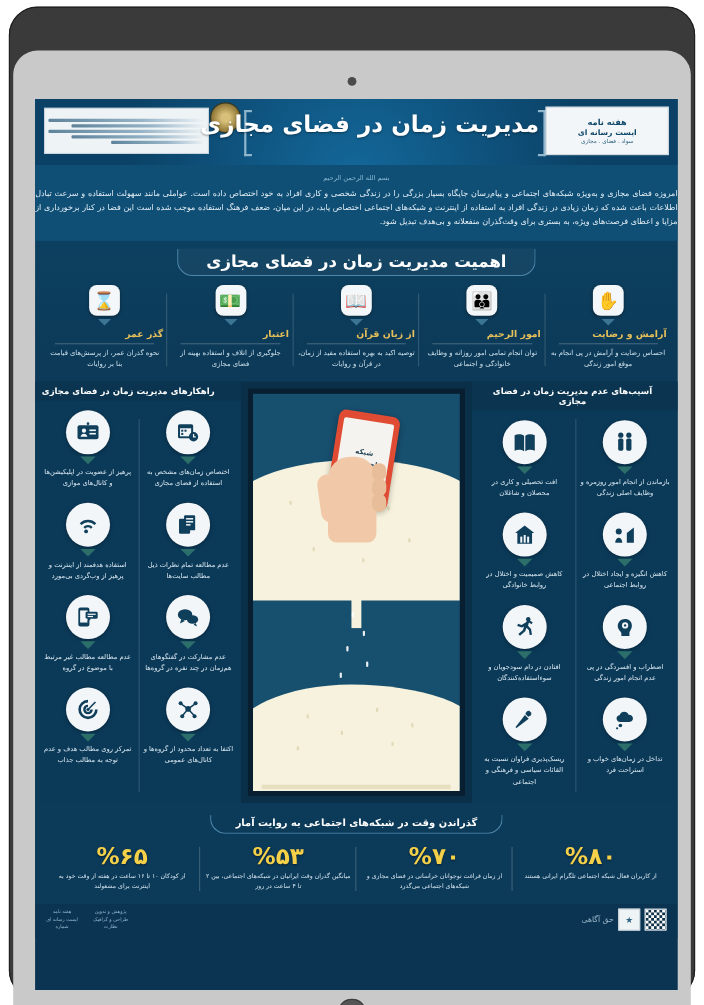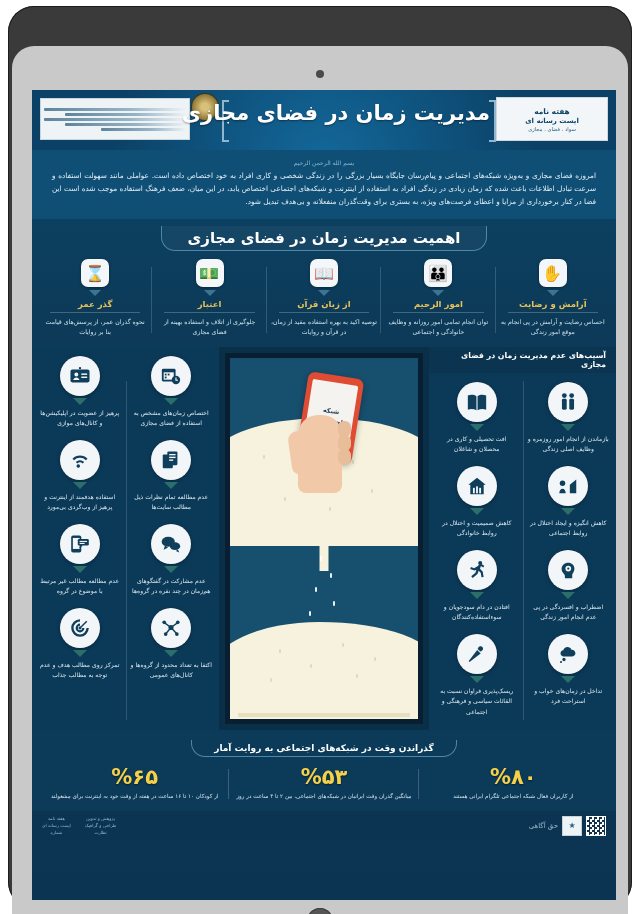--- a/index.html
+++ b/index.html
@@ -44,50 +44,50 @@
        background:radial-gradient(circle,#d8c07a 20%,#8d7433 70%,#5d4c20 100%);
        box-shadow:0 0 0 1px #3f3413;}
   .hdr-logo{position:absolute;left:8px;top:8px;width:150px;height:42px;background:#eef3f6;
        border:1px solid #c9d4dc;padding:3px;box-sizing:border-box;
        display:flex;flex-direction:column;justify-content:center;gap:2px;}
   .logo-line{height:3px;background:linear-gradient(90deg,#2d5e7d,#7ba0b8 60%,transparent);
        border-radius:1px;opacity:.75;}
   .logo-line.s{width:60%}.logo-line.m{width:85%}.logo-line.f{width:100%}
 
   
-  .intro{background:#0f4f76;padding:9px 20px 11px;position:relative;}
+  .intro{background:#0f4f76;padding:9px 0 11px;position:relative;}
   .intro-bism{font-size:6px;color:#9ec8de;text-align:center;margin-bottom:4px;opacity:.85;}
   .intro p{margin:0;font-size:7.3px;line-height:1.75;color:#e3eef5;text-align:justify;}
 
   
   .banner{position:relative;text-align:center;padding:7px 0 4px;}
   .banner .cap{display:inline-block;font-size:15px;font-weight:bold;color:#ffffff;
        padding:3px 26px;border:1px solid #4d87ab;border-radius:0 0 14px 14px;
        border-top:none;background:rgba(255,255,255,.04);}
 
   
   .imp{display:flex;padding:4px 6px 10px;}
   .imp-col{flex:1;text-align:center;position:relative;padding:0 4px;}
   .imp-col + .imp-col::after{content:"";position:absolute;right:0;top:8px;bottom:4px;
        width:1px;background:rgba(255,255,255,.16);}
   .imp-ico{width:28px;height:28px;margin:0 auto 3px;border-radius:7px;background:#f4f7f9;
        display:flex;align-items:center;justify-content:center;font-size:16px;color:#e8b73a;
        box-shadow:0 1px 3px rgba(0,0,0,.35);}
   .arrow-d{width:0;height:0;margin:0 auto 3px;border-left:6px solid transparent;
        border-right:6px solid transparent;border-top:6px solid #3c7594;}
-  .imp-t{font-size:8.5px;font-weight:bold;color:#e8c05a;margin-bottom:3px;}
+  .imp-t{font-size:8.5px;font-weight:bold;color:#e8c05a;margin-bottom:3px;text-align:right;}
   .imp-sep{height:1px;background:rgba(255,255,255,.22);margin:0 8px 4px;}
   .imp-d{font-size:6.2px;line-height:1.6;color:#cfe2ee;}
 
   
   .bands{display:flex;position:relative;}
   .band{width:187px;position:relative;background:#0b3a59;}
   .band-hd{text-align:left;padding:4px 10px 4px 6px;font-size:7.8px;font-weight:bold;
        color:#ffffff;background:#0a3450;}
-  .band.right .band-hd{text-align:right;}
+  .band.right .band-hd{text-align:center;}
   .cells{display:flex;flex-wrap:wrap;padding:4px 2px 6px;}
   .cell{width:50%;box-sizing:border-box;padding:5px 3px 7px;text-align:center;position:relative;}
   .c-ico{width:40px;height:40px;margin:0 auto 2px;border-radius:50%;background:#f2f6f8;
        display:flex;align-items:center;justify-content:center;
        box-shadow:0 1px 4px rgba(0,0,0,.35);}
   .c-ico svg{width:22px;height:22px;fill:#103f5c;}
   .chev{width:0;height:0;margin:0 auto 3px;border-left:7px solid transparent;
        border-right:7px solid transparent;border-top:7px solid #2c6f6a;}
   .c-tx{font-size:6.1px;line-height:1.65;color:#dce9f2;padding:0 2px;}
   .vdiv{position:absolute;top:34px;bottom:10px;width:1px;background:rgba(255,255,255,.15);
@@ -355,20 +355,21 @@
               <span class="dot" style="left:44%;top:44%"></span>
               <span class="dot" style="left:64%;top:54%"></span>
               <span class="dot" style="left:26%;top:58%"></span>
             </div>
             <div class="base"></div>
           </div>
         </div>
       </div>
 
       <div class="band">
+        <div class="band-hd">راهکارهای مدیریت زمان در فضای مجازی</div>
         <div class="vdiv"></div>
         <div class="cells">
           <div class="cell">
             <div class="c-ico">
               <svg viewBox="0 0 24 24">
                       <rect x="2" y="4" width="15" height="14" rx="1.6"></rect>
                       <rect x="4" y="8" width="11" height="8" fill="#f2f6f8"></rect>
                       <rect x="5.2" y="9.4" width="2" height="2"></rect>
                       <rect x="8.4" y="9.4" width="2" height="2"></rect>
                       <rect x="5.2" y="12.6" width="2" height="2"></rect>
@@ -477,20 +478,24 @@
     <div class="stats">
       <div class="stats-cap">
         <span>گذراندن وقت در شبکه‌های اجتماعی به روایت آمار</span>
       </div>
       <div class="srow">
         <div class="scol">
           <div class="snum">%۸۰</div>
           <div class="sdesc">از کاربران فعال شبکه اجتماعی تلگرام ایرانی هستند</div>
         </div>
         <div class="scol">
+          <div class="snum">%۷۰</div>
+          <div class="sdesc">از زمان فراغت نوجوانان خراسانی در فضای مجازی و شبکه‌های اجتماعی می‌گذرد</div>
+        </div>
+        <div class="scol">
           <div class="snum">%۵۳</div>
           <div class="sdesc">میانگین گذران وقت ایرانیان در شبکه‌های اجتماعی، بین ۲ تا ۴ ساعت در روز</div>
         </div>
         <div class="scol">
           <div class="snum">%۶۵</div>
           <div class="sdesc">از کودکان ۱۰ تا ۱۶ ساعت در هفته از وقت خود به اینترنت برای مشغولند</div>
         </div>
       </div>
     </div>
 

